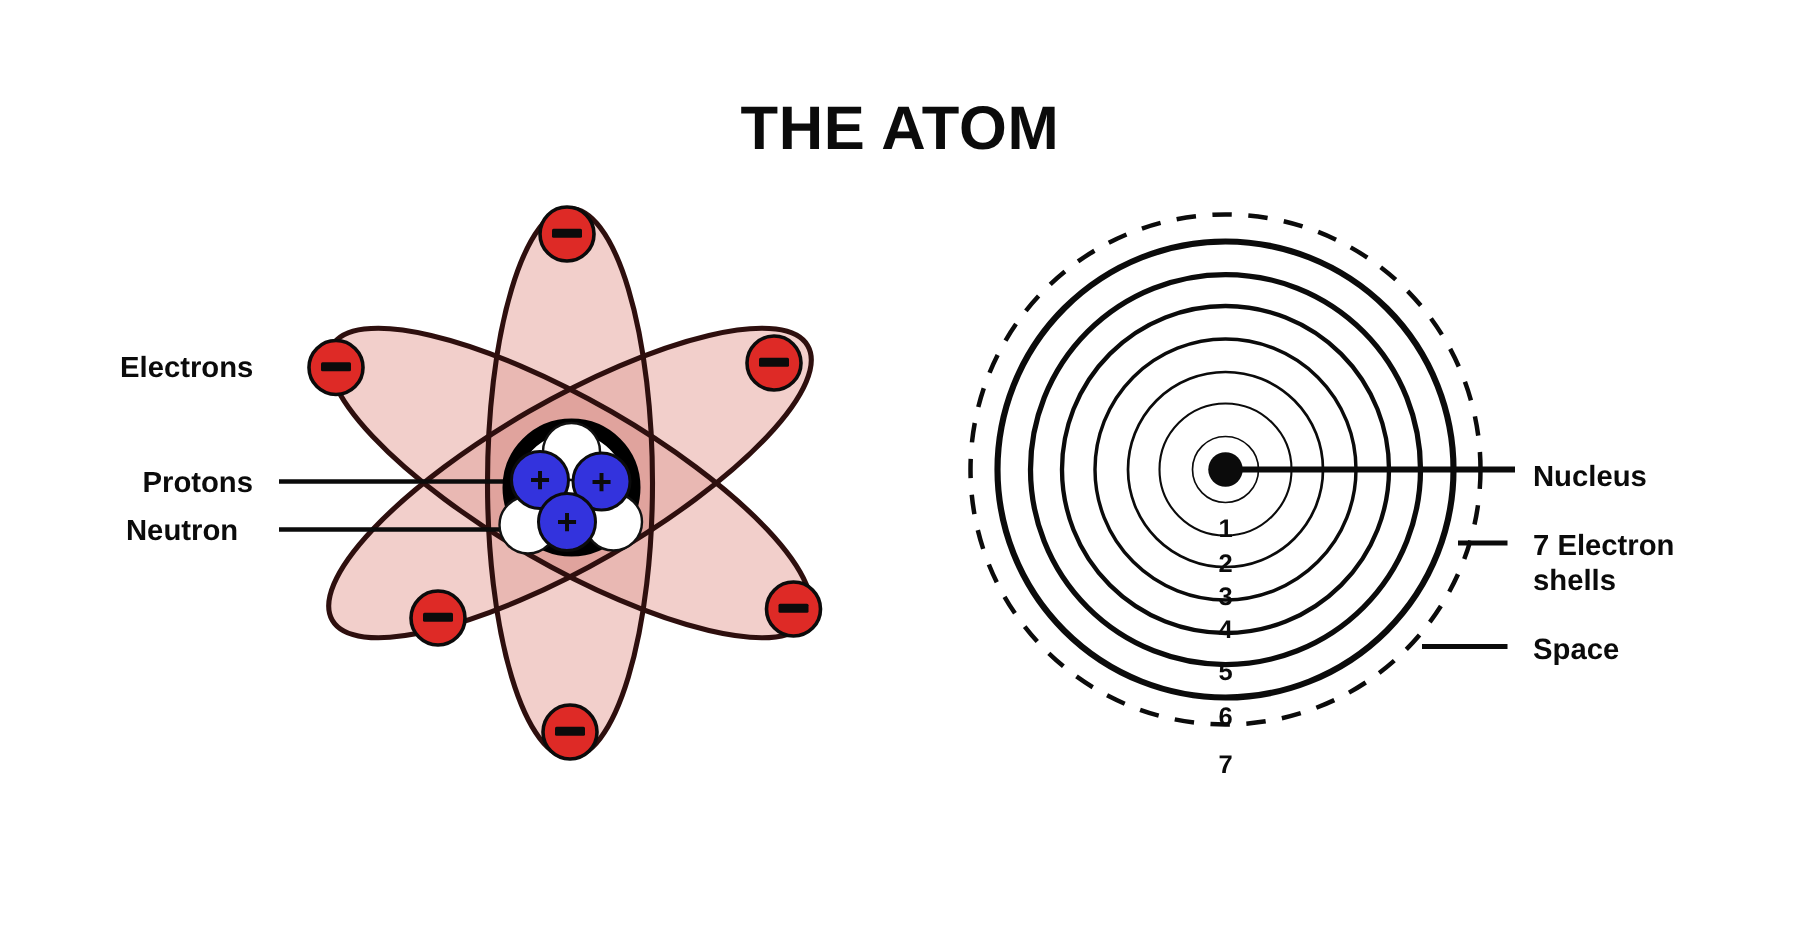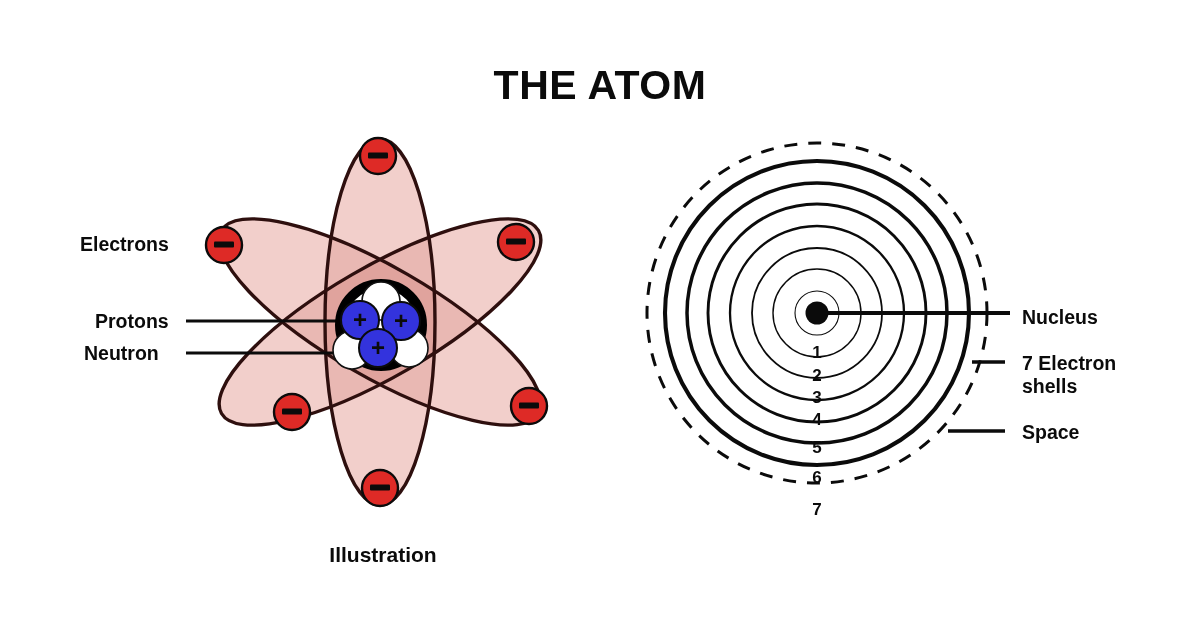--- a/index.html
+++ b/index.html
@@ -207,15 +207,14 @@
     <text class="shell-num" x="817" y="453">5</text>
     <text class="shell-num" x="817" y="483">6</text>
     <text class="shell-num" x="817" y="515">7</text>
 
     <text class="lbl" x="1022" y="324">Nucleus</text>
     <text class="lbl" x="1022" y="370">7 Electron</text>
     <text class="lbl" x="1022" y="393">shells</text>
     <text class="lbl" x="1022" y="439">Space</text>
   </svg>
 
-  <div class="fig-caption" id="caption-illustration">Illustration</div>
 
 </div>
 
 </body></html>

